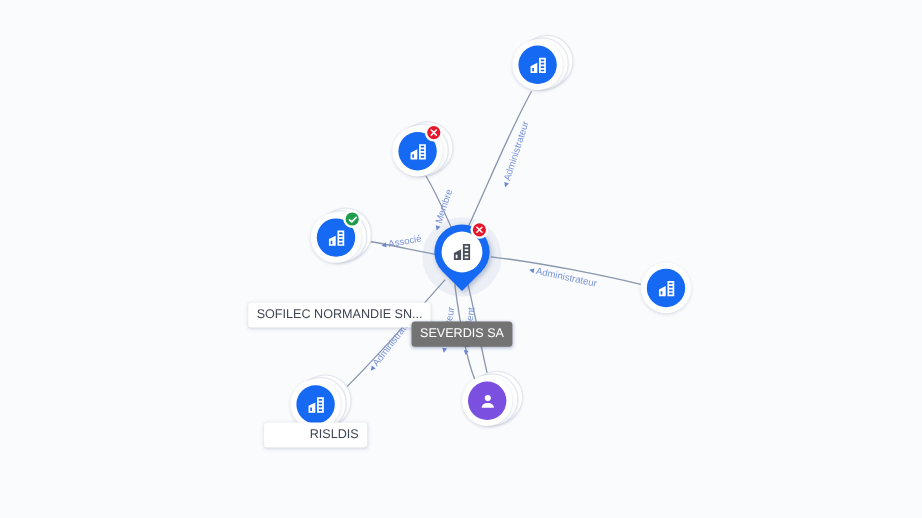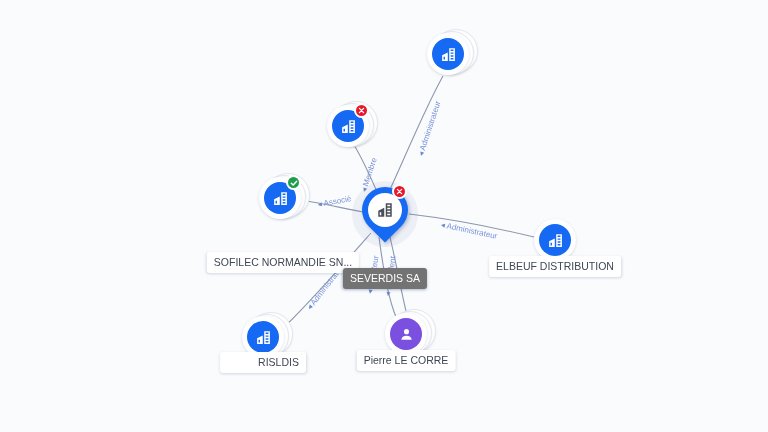--- a/index.html
+++ b/index.html
@@ -263,21 +263,20 @@
   <div class="node" style="left:555px; top:240px;">
     <div class="node-circle-wrap">
       <div class="halo"></div>
       <div class="disc">
         <svg width="17" height="17" viewBox="0 0 24 24">
           <path fill="#ffffff" d="M3 21h8V9L3 13v8zm2-6h2v4H5v-4zm8 6h8V3h-8v18zm2-16h4v2h-4V5zm0 4h4v2h-4V9zm0 4h4v2h-4v-2zm0 4h4v2h-4v-2z"></path>
         </svg>
       </div>
     </div>
   </div>
-  <div class="node-label" style="left:555px; top:256px;">ELBEUF DISTRIBUTION</div>
 
   <div class="node" style="left:263px; top:337px;">
     <div class="node-circle-wrap">
       <div class="stack s1"></div>
       <div class="stack s2"></div>
       <div class="halo"></div>
       <div class="disc">
         <svg width="17" height="17" viewBox="0 0 24 24">
           <path fill="#ffffff" d="M3 21h8V9L3 13v8zm2-6h2v4H5v-4zm8 6h8V3h-8v18zm2-16h4v2h-4V5zm0 4h4v2h-4V9zm0 4h4v2h-4v-2zm0 4h4v2h-4v-2z"></path>
         </svg>
@@ -292,21 +291,20 @@
       <div class="stack s2"></div>
       <div class="halo"></div>
       <div class="disc person">
         <svg width="17" height="17" viewBox="0 0 24 24">
           <circle cx="12" cy="8" r="3.6" fill="#ffffff"></circle>
           <path fill="#ffffff" d="M4.8 19.4c0-3.6 3.2-5.6 7.2-5.6s7.2 2 7.2 5.6z"></path>
         </svg>
       </div>
     </div>
   </div>
-  <div class="node-label" style="left:406px; top:350px;">Pierre LE CORRE</div>
 
   <div class="node" style="left:385px; top:215px;">
     <div class="pin-wrap">
       <div class="pin-glow"></div>
       <div class="pin-shape"></div>
       <div class="pin-inner">
         <svg width="18" height="18" viewBox="0 0 24 24">
           <path fill="#4a4f5c" d="M3 21h8V9L3 13v8zm2-6h2v4H5v-4zm8 6h8V3h-8v18zm2-16h4v2h-4V5zm0 4h4v2h-4V9zm0 4h4v2h-4v-2zm0 4h4v2h-4v-2z"></path>
         </svg>
       </div>

